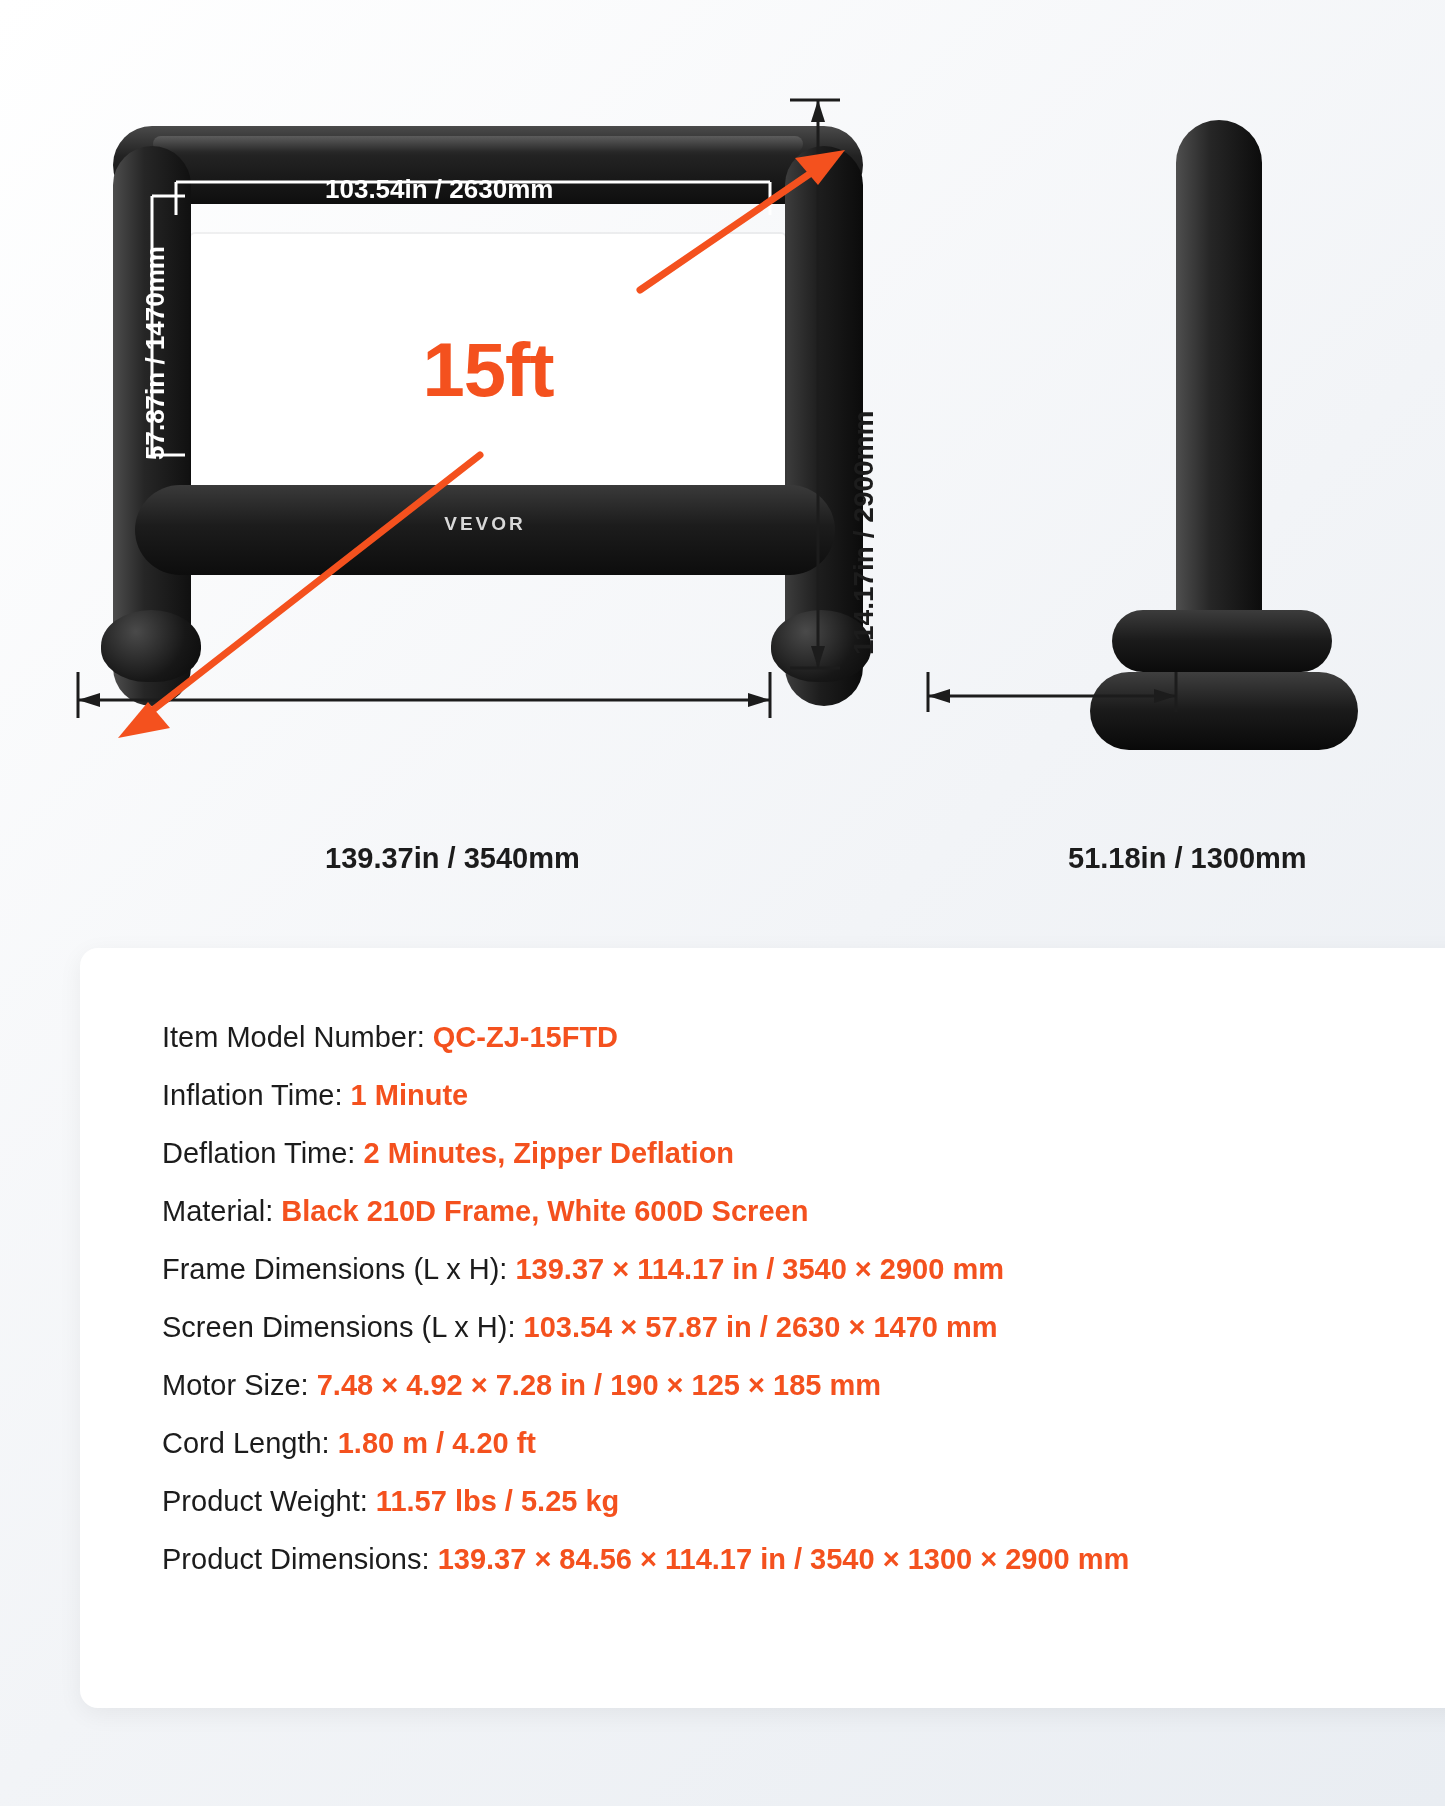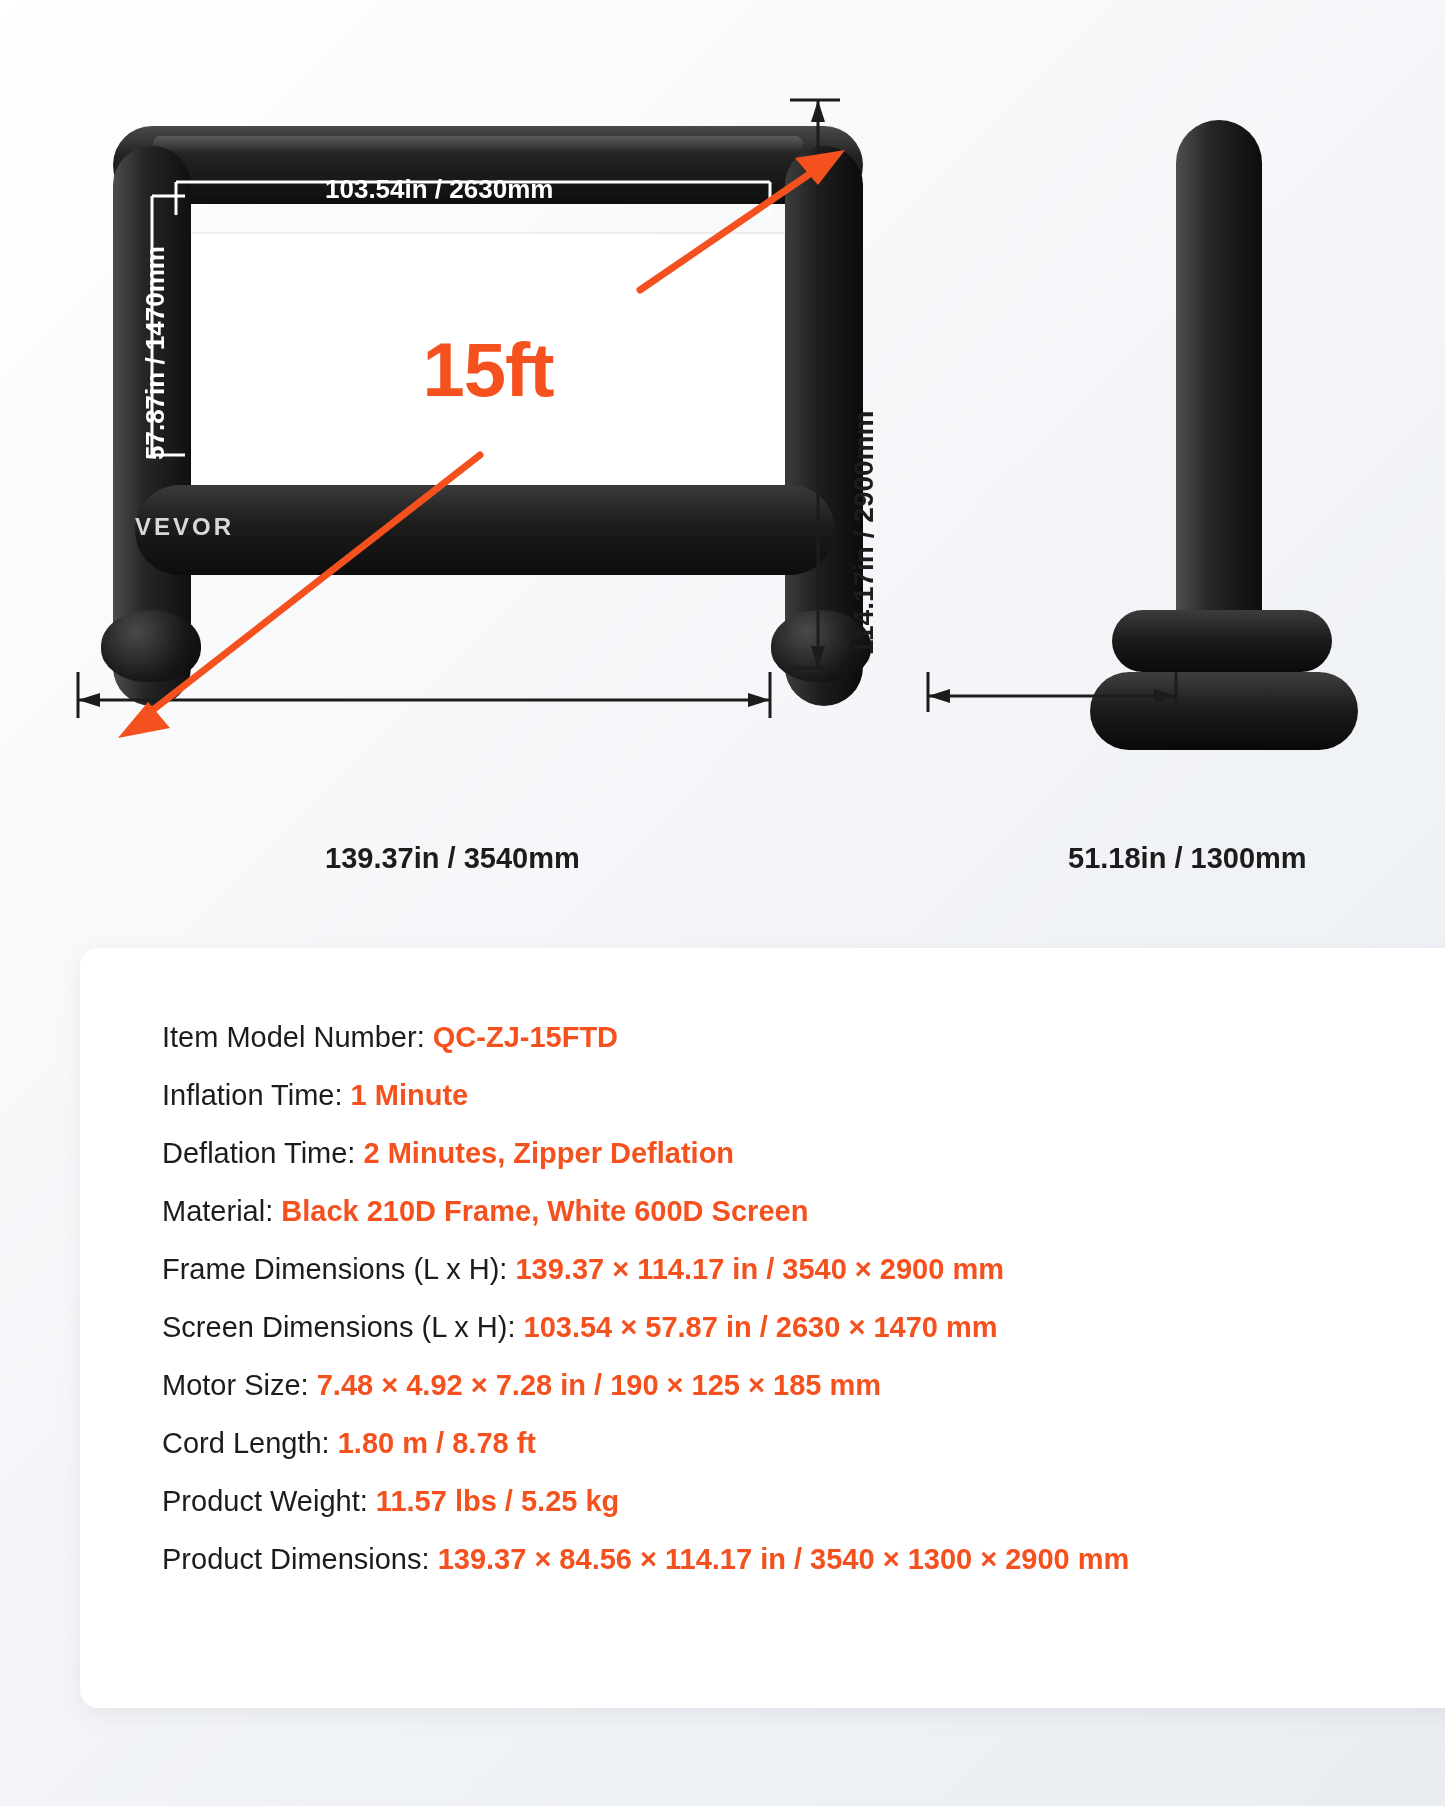--- a/index.html
+++ b/index.html
@@ -82,22 +82,23 @@
     width: 700px;
     height: 90px;
     background: linear-gradient(180deg, #3a3a3a 0%, #1c1c1c 45%, #0d0d0d 100%);
     border-radius: 46px;
   }
   .frame-bottom .logo {
     position: absolute;
     left: 0;
     right: 0;
     top: 28px;
+    text-align: center;
     color: #d8d8d8;
-    font-size: 24px;
+    font-size: 19px;
     font-weight: bold;
     letter-spacing: 3px;
   }
   
   .foot {
     position: absolute;
     width: 100px;
     height: 72px;
     border-radius: 50% 50% 46% 46%;
     background: radial-gradient(circle at 35% 30%, #4a4a4a, #171717 60%, #090909 100%);
@@ -303,21 +304,21 @@
     <div class="spec-row">
       <span>Frame Dimensions (L x H): </span><span class="val">139.37 × 114.17 in / 3540 × 2900 mm</span>
     </div>
     <div class="spec-row">
       <span>Screen Dimensions (L x H): </span><span class="val">103.54 × 57.87 in / 2630 × 1470 mm</span>
     </div>
     <div class="spec-row">
       <span>Motor Size: </span><span class="val">7.48 × 4.92 × 7.28 in / 190 × 125 × 185 mm</span>
     </div>
     <div class="spec-row">
-      <span>Cord Length: </span><span class="val">1.80 m / 8.78 ft</span>
+      <span>Cord Length: </span><span class="val">1.80 m / 4.20 ft</span>
     </div>
     <div class="spec-row">
       <span>Product Weight: </span><span class="val">11.57 lbs / 5.25 kg</span>
     </div>
     <div class="spec-row">
       <span>Product Dimensions: </span><span class="val">139.37 × 84.56  × 114.17 in / 3540 × 1300 × 2900 mm</span>
     </div>
   </div>
 </div>
 

